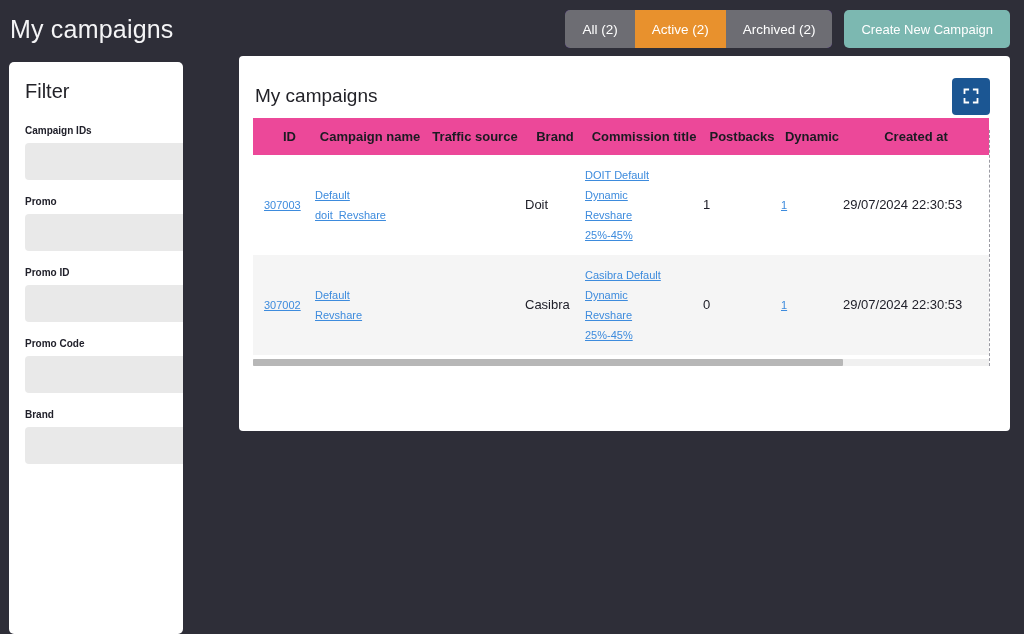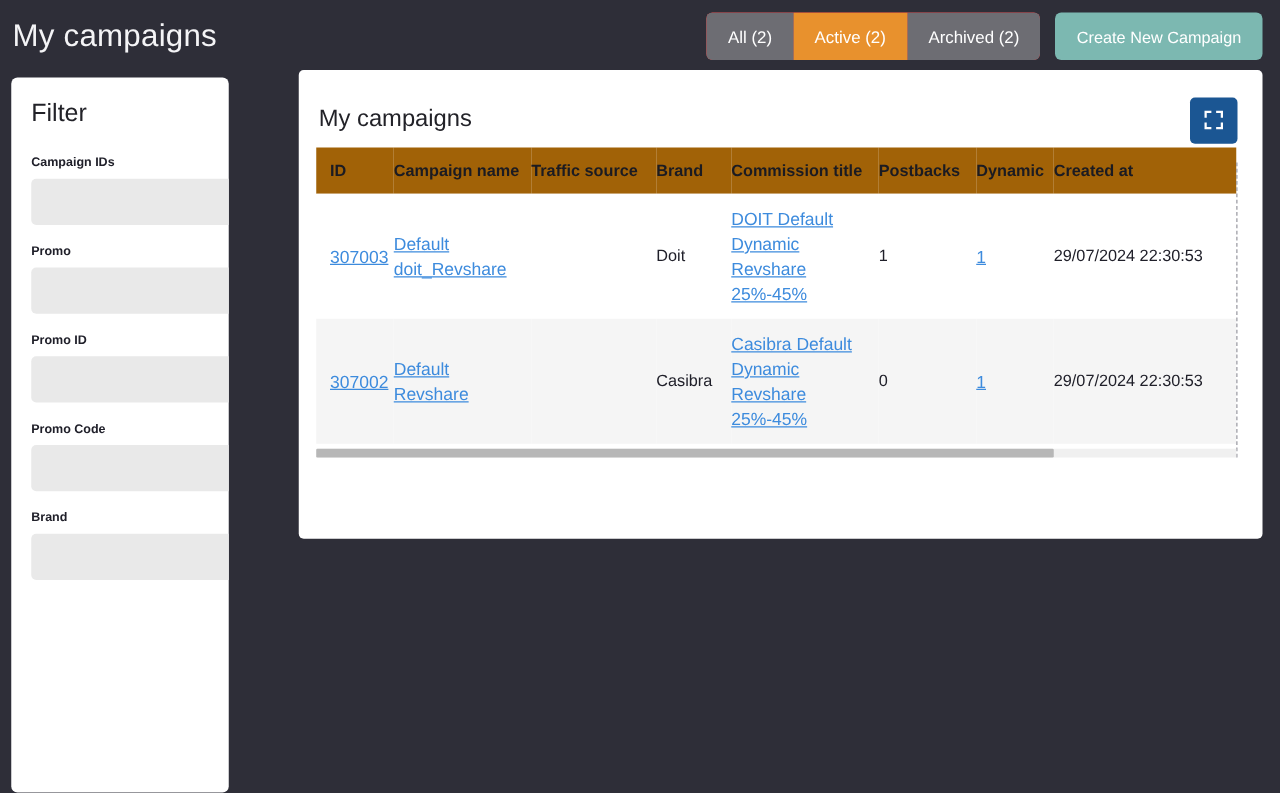--- a/index.html
+++ b/index.html
@@ -18,21 +18,21 @@
   }
   #page-title {
     color: #f4f4f6; font-size: 25px; font-weight: 400;
     margin-left: 10px; letter-spacing: .2px;
   }
   #topbar-right {
     margin-left: auto; display: flex; align-items: center;
     gap: 12px; padding-right: 14px;
   }
   .tabgroup {
-    display: flex; background: #ef4444; border-radius: 5px; overflow: hidden;
+    display: flex; background: #4c1d95; border-radius: 5px; overflow: hidden;
     height: 38px;
   }
   .tab {
     display: flex; align-items: center; justify-content: center;
     padding: 0 17px; font-size: 13.5px; color: #ffffff;
     background: #6d6d73; cursor: pointer; border: 0;
     font-family: "Liberation Sans", sans-serif; height: 38px;
   }
   .tab.active { background: #e8912d; color: #ffffff; }
   #create-btn {
@@ -73,35 +73,35 @@
   #expand-btn {
     margin-left: auto; width: 38px; height: 37px; background: #1b5693;
     border: 0; border-radius: 4px; cursor: pointer;
     display: flex; align-items: center; justify-content: center;
   }
 
   
   #table-scroll { position: relative; padding: 0 14px; }
   table { border-collapse: collapse; width: 736px; table-layout: fixed; }
   thead th {
-    background: #a16207; font-size: 13px; font-weight: bold; color: #1b1b22;
-    text-align: left; padding: 11px 0 11px 0; height: 36px;
+    background: #ec4899; font-size: 13px; font-weight: bold; color: #1b1b22;
+    text-align: center; padding: 11px 0 11px 0; height: 36px;
     white-space: nowrap;
   }
   thead th:first-child { padding-left: 11px; }
   tbody td {
     font-size: 13px; color: #20202a; vertical-align: middle;
     padding: 10px 6px 10px 0; line-height: 20px;
   }
   tbody td:first-child { padding-left: 11px; }
   tbody tr.row-odd  { background: #ffffff; }
   tbody tr.row-even { background: #f5f5f5; }
   a.cell-link {
     color: #3d8bdd; text-decoration: underline; cursor: pointer;
-    font-size: 14px;
+    font-size: 11px;
   }
   .multi-line a.cell-link { display: block; }
   #dashed-edge {
     position: absolute; left: 989px; top: 130px; width: 0; height: 236px;
     border-left: 1px dashed #9a9aa2;
   }
   #hscroll-track {
     position: absolute; left: 253px; top: 359px; width: 736px; height: 7px;
     background: #f0f0f0;
   }

